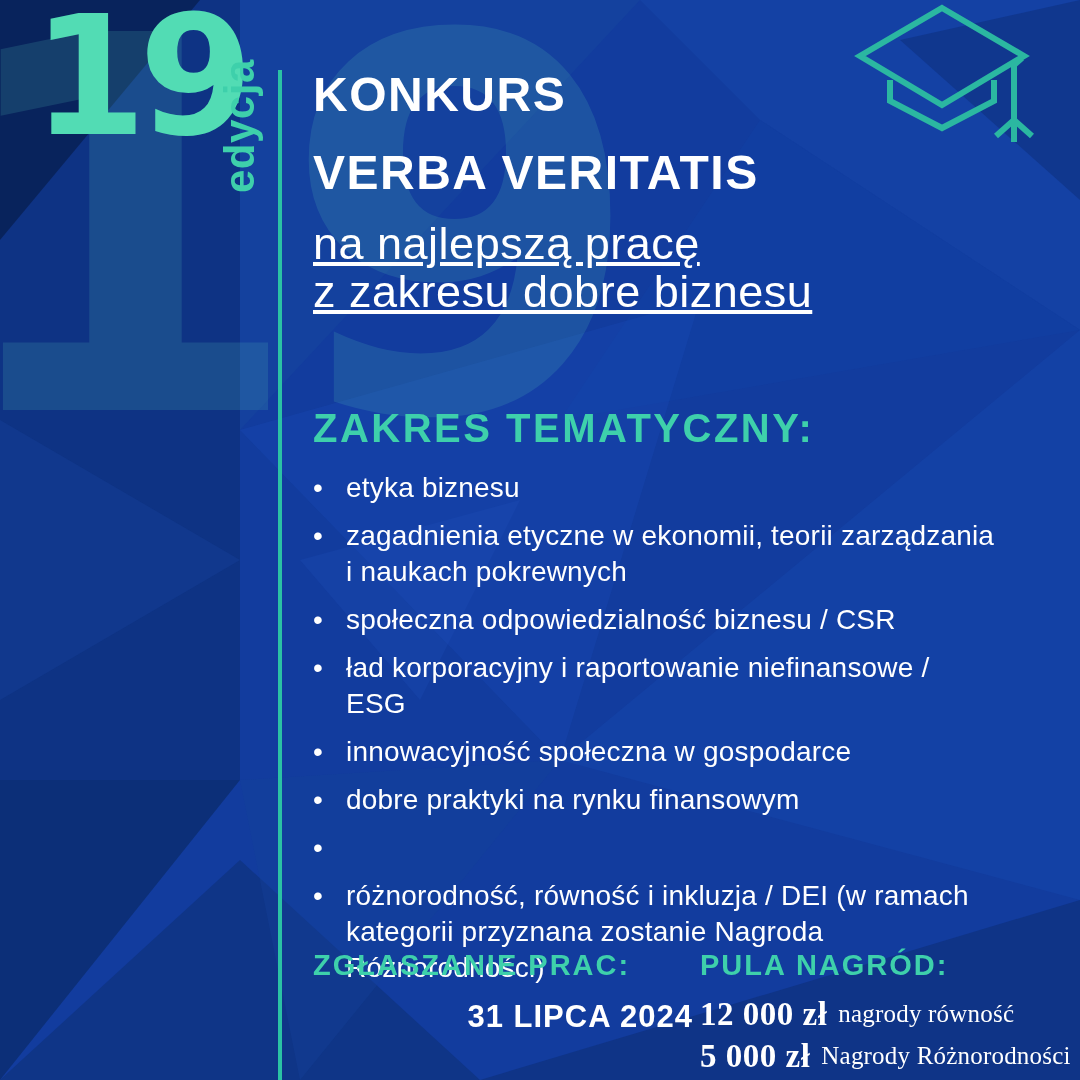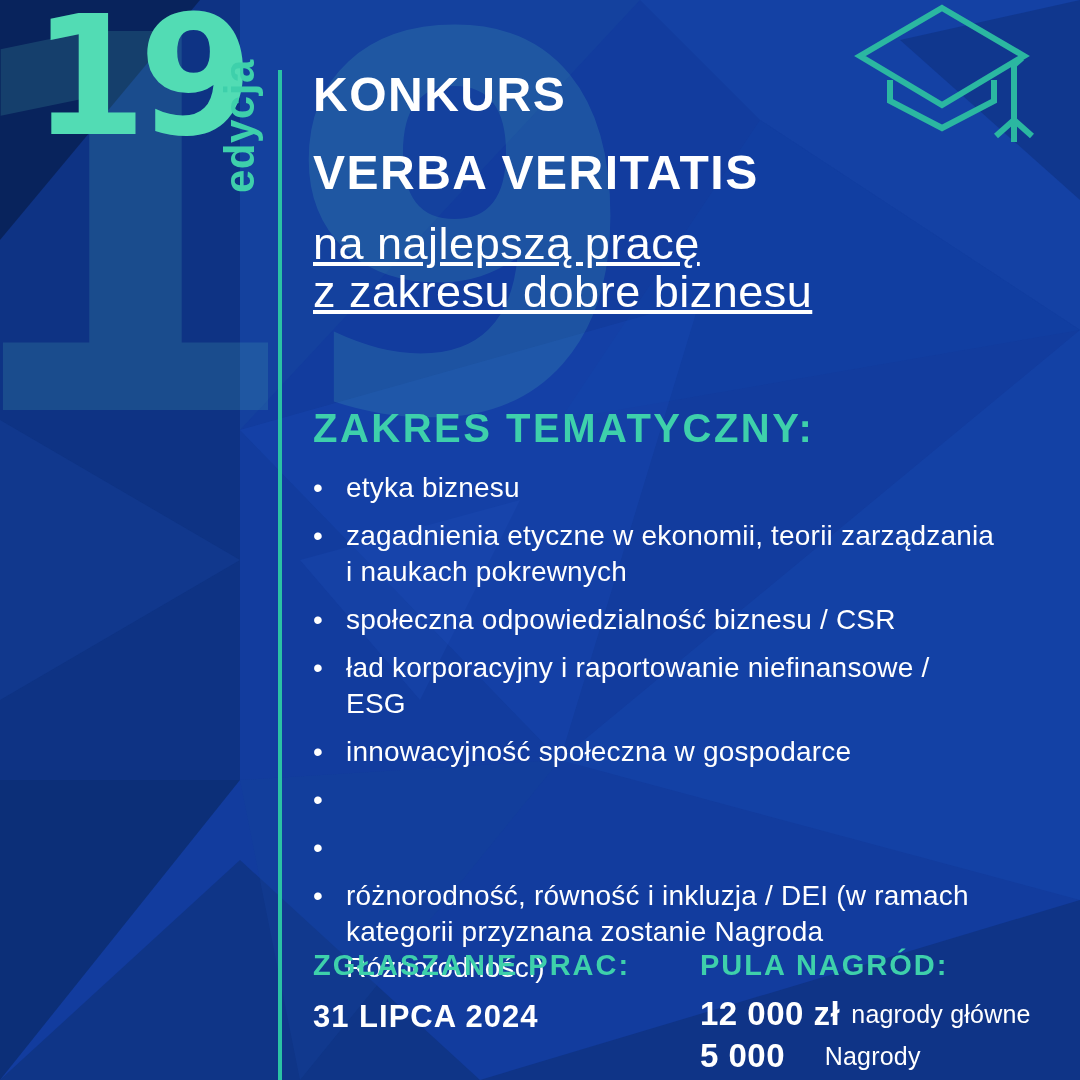--- a/index.html
+++ b/index.html
@@ -67,23 +67,23 @@
   .bullet{flex:0 0 33px;font-size:28px;line-height:36px;}
   .topic-text{max-width:650px;}
   .footer-col{position:absolute;}
   .submission{left:0;top:946px;width:380px;}
   .prizes{left:387px;top:946px;width:380px;}
   .footer-heading{
     margin:0;color:var(--accent-teal);font-size:29px;font-weight:bold;
     letter-spacing:2px;line-height:38px;
   }
   .deadline{
-    margin:14px 0 0 0;font-size:31px;font-weight:bold;letter-spacing:1px;line-height:38px;
+    margin:14px 0 0 0;font-size:31px;font-weight:bold;letter-spacing:1px;line-height:38px;text-align:right;
   }
-  .prize-row{display:flex;align-items:flex-start;margin-top:10px;line-height:40px;}
+  .prize-row{display:flex;align-items:flex-start;margin-top:10px;line-height:40px;font-family:Liberation Serif, serif;}
   .prize-row + .prize-row{margin-top:2px;}
   .prize-amount{font-size:33px;font-weight:bold;letter-spacing:0.5px;}
   .prize-label{font-size:25px;font-weight:normal;margin-left:11px;letter-spacing:0.2px;}
 </style>
 </head>
 <body>
 
 <div class="poster">
 
   <svg class="bg" width="1080" height="1080" viewBox="0 0 1080 1080" xmlns="http://www.w3.org/2000/svg">
@@ -146,41 +146,42 @@
         <li>
           <span class="bullet">•</span>
           <span class="topic-text">ład korporacyjny i raportowanie niefinansowe / ESG</span>
         </li>
         <li>
           <span class="bullet">•</span>
           <span class="topic-text">innowacyjność społeczna w gospodarce</span>
         </li>
         <li>
           <span class="bullet">•</span>
+          <span class="topic-text">dobre praktyki na rynku finansowym</span>
         </li>
         <li>
           <span class="bullet">•</span>
         </li>
         <li>
           <span class="bullet">•</span>
           <span class="topic-text">różnorodność, równość i inkluzja / DEI (w ramach kategorii przyznana zostanie Nagroda Różnorodności)</span>
         </li>
       </ul>
     </div>
 
     <div class="footer-col submission">
       <h2 class="footer-heading">ZGŁASZANIE PRAC:</h2>
       <p class="deadline">31 LIPCA 2024</p>
     </div>
 
     <div class="footer-col prizes">
       <h2 class="footer-heading">PULA NAGRÓD:</h2>
       <div class="prize-row">
         <span class="prize-amount">12 000 zł</span>
-        <span class="prize-label">nagrody główne</span>
+        <span class="prize-label">nagrody równość</span>
       </div>
       <div class="prize-row">
         <span class="prize-amount">5 000 zł</span>
         <span class="prize-label">Nagrody Różnorodności</span>
       </div>
     </div>
 
   </div>
 </div>
 

